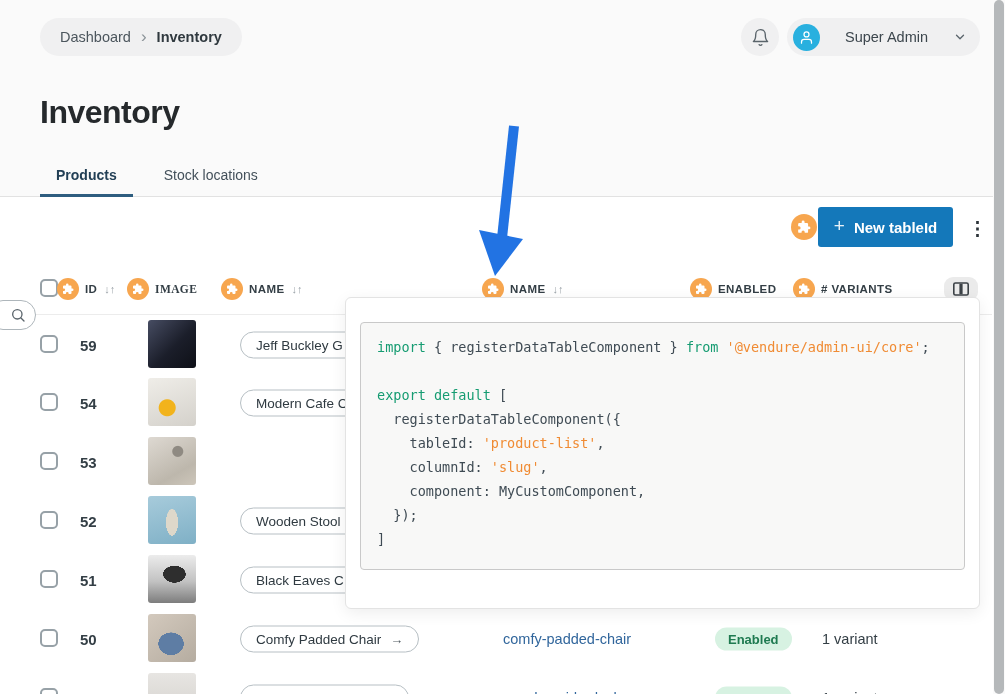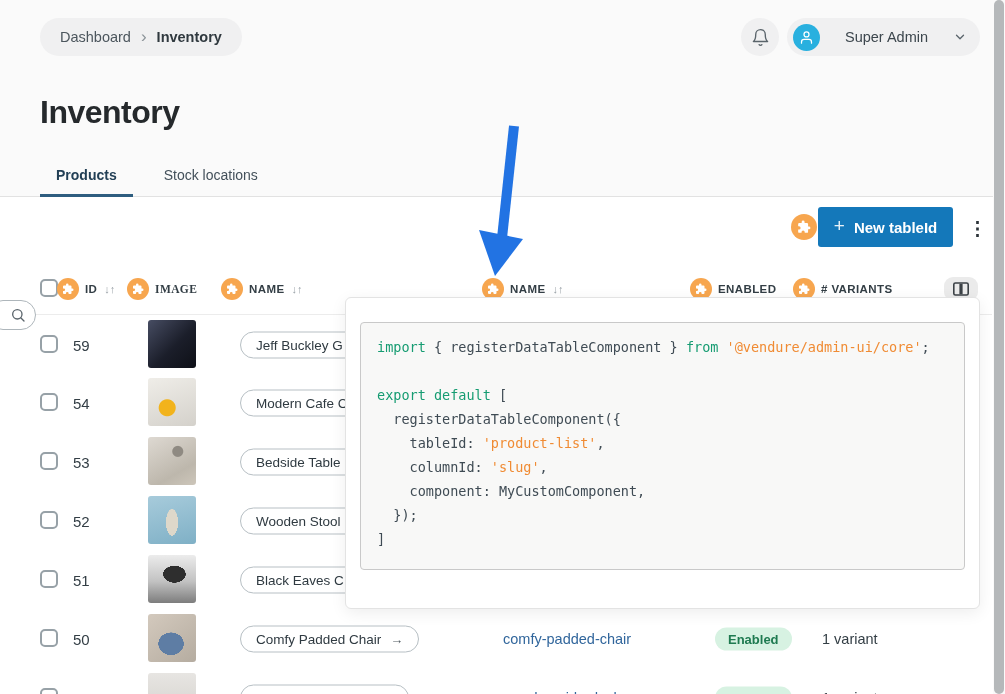--- a/index.html
+++ b/index.html
@@ -49,21 +49,21 @@
               border:none;display:flex;align-items:center;justify-content:center;cursor:pointer;}
 
   .search-fab{position:absolute;left:-12px;top:300px;width:48px;height:30px;border:1px solid #aeb6bb;
               border-radius:15px;background:#fff;display:flex;align-items:center;justify-content:flex-end;
               padding-right:9px;z-index:5;box-sizing:border-box;cursor:pointer;}
 
   
   .row{position:absolute;left:0;width:992px;height:59px;border-bottom:1px solid #ececec;background:#fff;}
   .row.first{border-top:1px solid #ececec;}
   .row .cb{position:absolute;left:40px;top:20px;}
-  .rid{position:absolute;left:73px;top:50%;transform:translateY(-50%);font-size:15px;color:#333e45;}
+  .rid{position:absolute;left:80px;top:50%;transform:translateY(-50%);font-size:15px;color:#333e45;font-weight:bold;}
   .rimg{position:absolute;left:148px;top:5px;width:48px;height:48px;border-radius:3px;cursor:pointer;}
   .pill{position:absolute;left:240px;top:50%;transform:translateY(-50%);display:flex;align-items:center;gap:9px;
         padding:5px 15px;border:1px solid #b7bfc4;border-radius:16px;font-size:13.5px;color:#2f3a41;
         white-space:nowrap;background:#fff;cursor:pointer;}
   .pill .go{color:#4e585f;font-size:13px;}
   .slug{position:absolute;left:503px;top:50%;transform:translateY(-50%);font-size:14.5px;font-weight:500;
         color:var(--link_blue);cursor:pointer;white-space:nowrap;}
   .badge{position:absolute;left:715px;top:50%;transform:translateY(-50%);background:var(--badge_green_bg);
          color:var(--badge_green_text);font-size:13px;font-weight:600;padding:4px 13px;border-radius:14px;white-space:nowrap;}
   .variants{position:absolute;left:822px;top:50%;transform:translateY(-50%);font-size:14.5px;color:#333e45;white-space:nowrap;}
@@ -233,24 +233,20 @@
         <div class="rimg" style="background: radial-gradient(circle at 40% 62%, rgb(242, 179, 28) 0px, rgb(242, 179, 28) 8px, rgba(0, 0, 0, 0) 9px), linear-gradient(160deg, rgb(239, 237, 232) 0%, rgb(212, 209, 203) 100%);"></div>
         <div class="pill">
           <span>Modern Cafe C</span>
           <span class="go">→</span>
         </div>
       </div>
       <div class="row" style="top: 432px;">
         <div class="cb checkbox"></div>
         <div class="rid">53</div>
         <div class="rimg" style="background: radial-gradient(circle at 62% 30%, rgb(143, 138, 130) 0px, rgb(143, 138, 130) 5px, rgba(0, 0, 0, 0) 6px), linear-gradient(150deg, rgb(222, 217, 210) 0%, rgb(189, 183, 172) 70%, rgb(205, 198, 186) 100%);"></div>
-        <div class="pill">
-          <span>Bedside Table</span>
-          <span class="go">→</span>
-        </div>
       </div>
       <div class="row" style="top: 491px;">
         <div class="cb checkbox"></div>
         <div class="rid">52</div>
         <div class="rimg" style="background: radial-gradient(10px 22px at 50% 55%, rgb(222, 216, 202) 0px, rgb(222, 216, 202) 60%, rgba(0, 0, 0, 0) 61%), linear-gradient(165deg, rgb(167, 203, 219) 0%, rgb(127, 176, 198) 100%);"></div>
         <div class="pill">
           <span>Wooden Stool</span>
           <span class="go">→</span>
         </div>
       </div>

